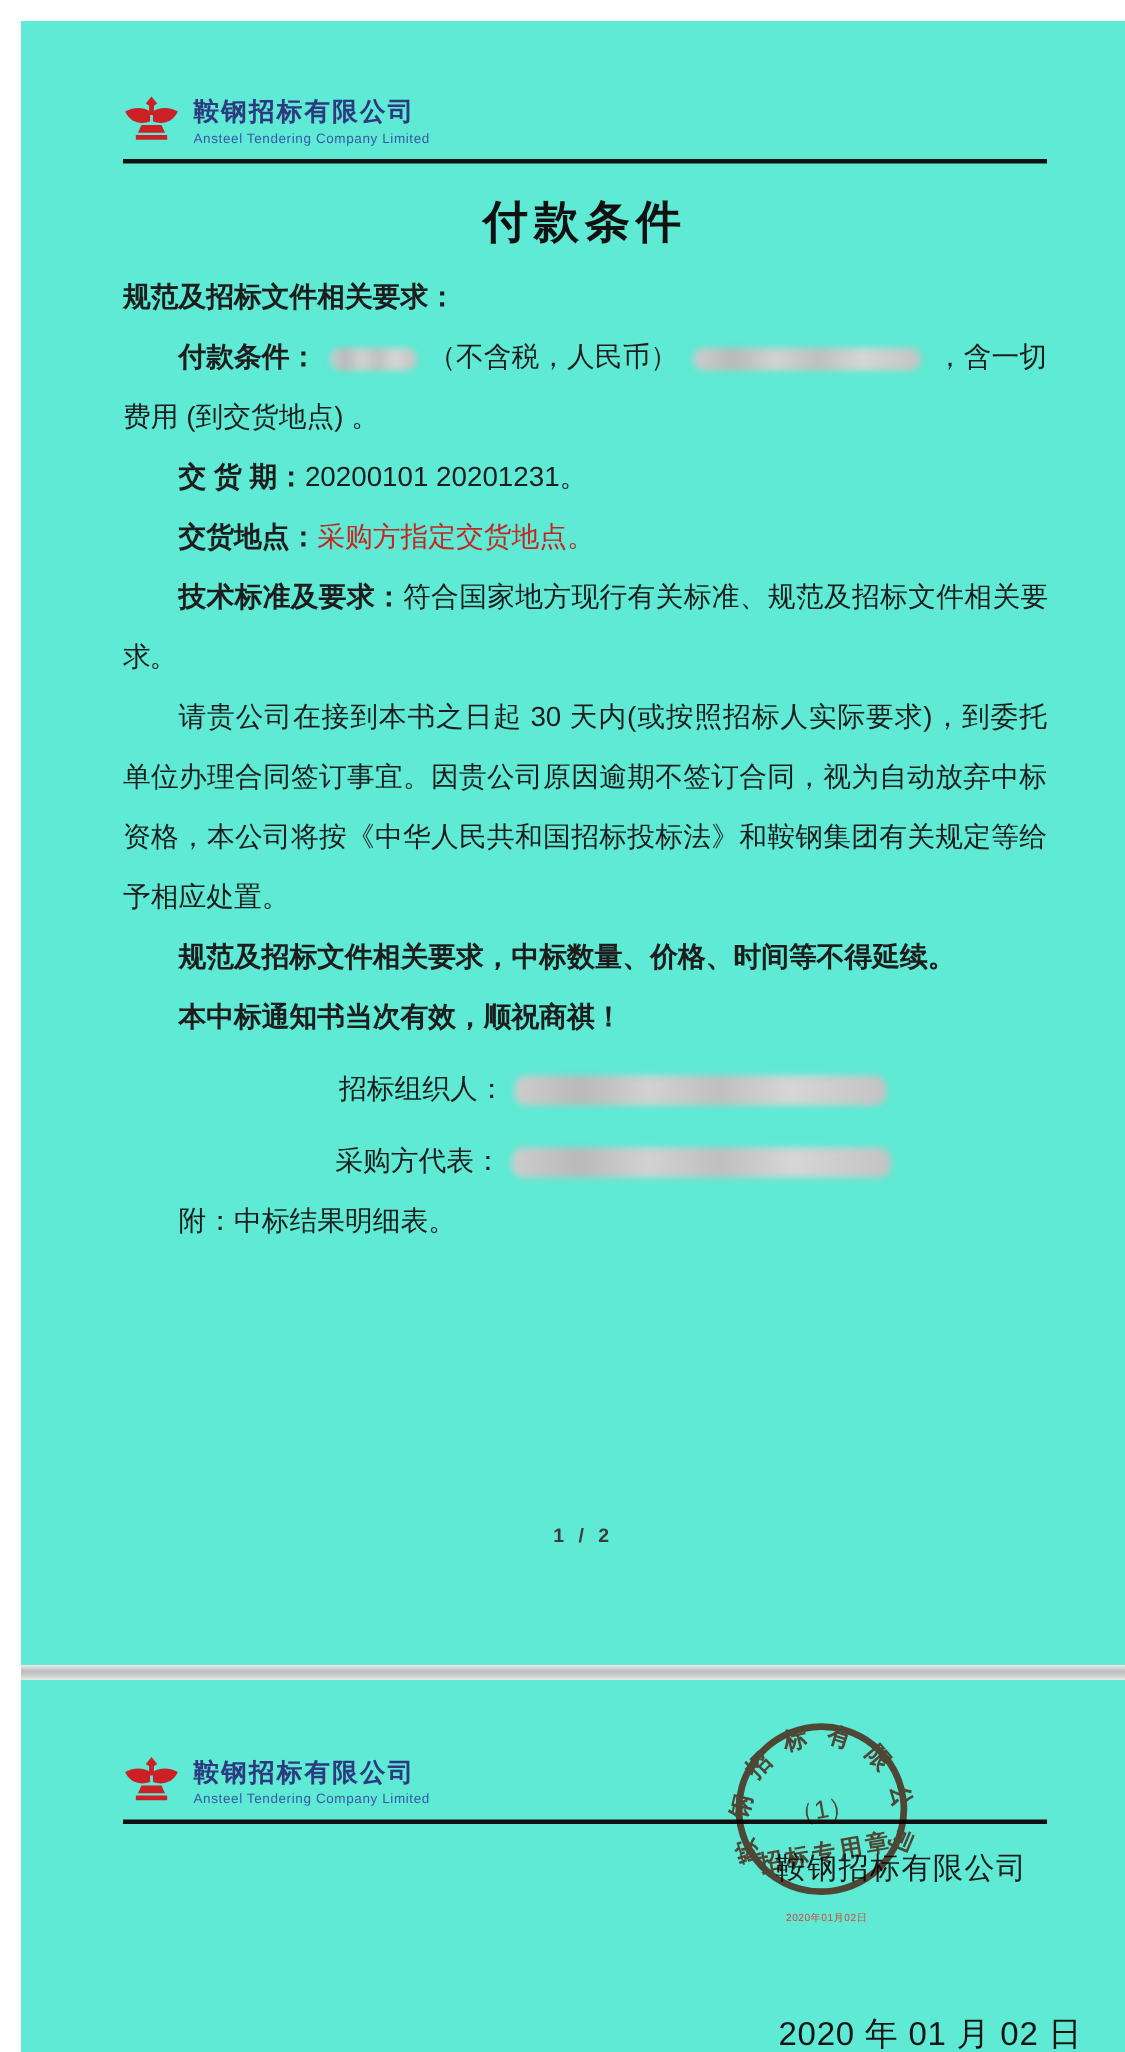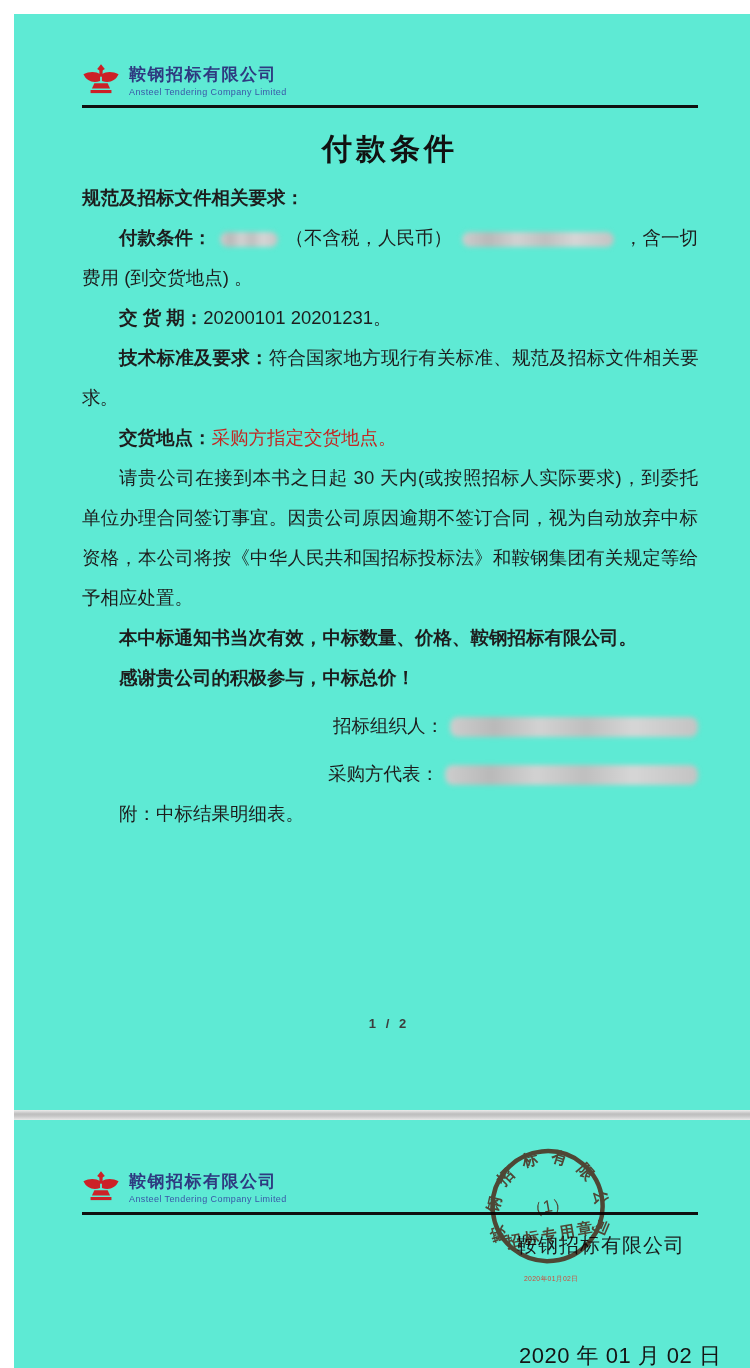--- a/index.html
+++ b/index.html
@@ -19,21 +19,21 @@
   .brand-cn{font-size:17px;font-weight:bold;color:#2e3a80;letter-spacing:1.5px;line-height:20px}
   .brand-en{font-size:9px;color:#3a57a8;letter-spacing:.4px;margin-top:2px;line-height:11px}
   
   .body1{position:absolute;top:112px;left:68px;width:616px;font-size:18.5px;line-height:40px;}
   .title{font-size:30px;font-weight:bold;text-align:center;margin:0 0 6px 0;line-height:46px;letter-spacing:4px;color:#111}
   p{margin:0;text-align:justify}
   .indent{text-indent:2em}
   .b{font-weight:bold}
   .red{color:#c32722}
   .tight{letter-spacing:-0.8px}
-  .sig-row{margin-top:8px;text-align:right}
+  .sig-row{margin-top:8px;text-align:center}
   .redact{
     display:inline-block;border-radius:8px;vertical-align:-3px;
     background:linear-gradient(90deg,#cdcdcd 0%,#b9b9b9 18%,#d2d2d2 36%,#bfbfbf 55%,#d6d6d6 74%,#c3c3c3 100%);
     filter:blur(2.5px);height:15px;
   }
   .r-price{width:58px;margin:0 8px}
   .r-amount{width:152px;margin:0 10px}
   .r-name{width:248px;height:20px;vertical-align:-5px;margin-left:6px}
   .r-name2{width:253px;height:20px;vertical-align:-5px;margin-left:6px}
   .page-num{position:absolute;top:1002px;left:0;width:750px;text-align:center;font-size:13px;color:#3c3c3c;letter-spacing:3px;font-weight:bold}
@@ -75,29 +75,29 @@
     <h1 class="title">付款条件</h1>
 
     <p class="b">规范及招标文件相关要求：</p>
 
 
     <p class="indent"><span class="b">付款条件：</span><span class="redact r-price"></span><span>（不含税，人民币）</span><span class="redact r-amount"></span><span>，含一切费用 (到交货地点) 。</span></p>
 
 
     <p class="indent"><span class="b">交 货 期：</span><span>20200101 20201231。</span></p>
 
+    <p class="indent"><span class="b">交货地点：</span><span class="red">采购方指定交货地点。</span></p>
+
     <p class="indent tight"><span class="b">技术标准及要求：</span><span>符合国家地方现行有关标准、规范及招标文件相关要求。</span></p>
-
-    <p class="indent"><span class="b">交货地点：</span><span class="red">采购方指定交货地点。</span></p>
 
     <p class="indent">请贵公司在接到本书之日起 30 天内(或按照招标人实际要求)，到委托单位办理合同签订事宜。因贵公司原因逾期不签订合同，视为自动放弃中标资格，本公司将按《中华人民共和国招标投标法》和鞍钢集团有关规定等给予相应处置。</p>
 
-    <p class="indent b">本中标通知书当次有效，中标数量、价格、鞍钢招标有限公司。</p>
+    <p class="indent b">规范及招标文件相关要求，中标数量、价格、时间等不得延续。</p>
 
-    <p class="indent b">感谢贵公司的积极参与，中标总价！</p>
+    <p class="indent b">本中标通知书当次有效，顺祝商祺！</p>
 
     <p class="indent sig-row"><span>招标组织人：</span><span class="redact r-name"></span></p>
 
     <p class="indent sig-row"><span>采购方代表：</span><span class="redact r-name2"></span></p>
 
     <p class="indent">附：中标结果明细表。</p>
   </div>
 
   <div class="page-num">1 / 2</div>
 

